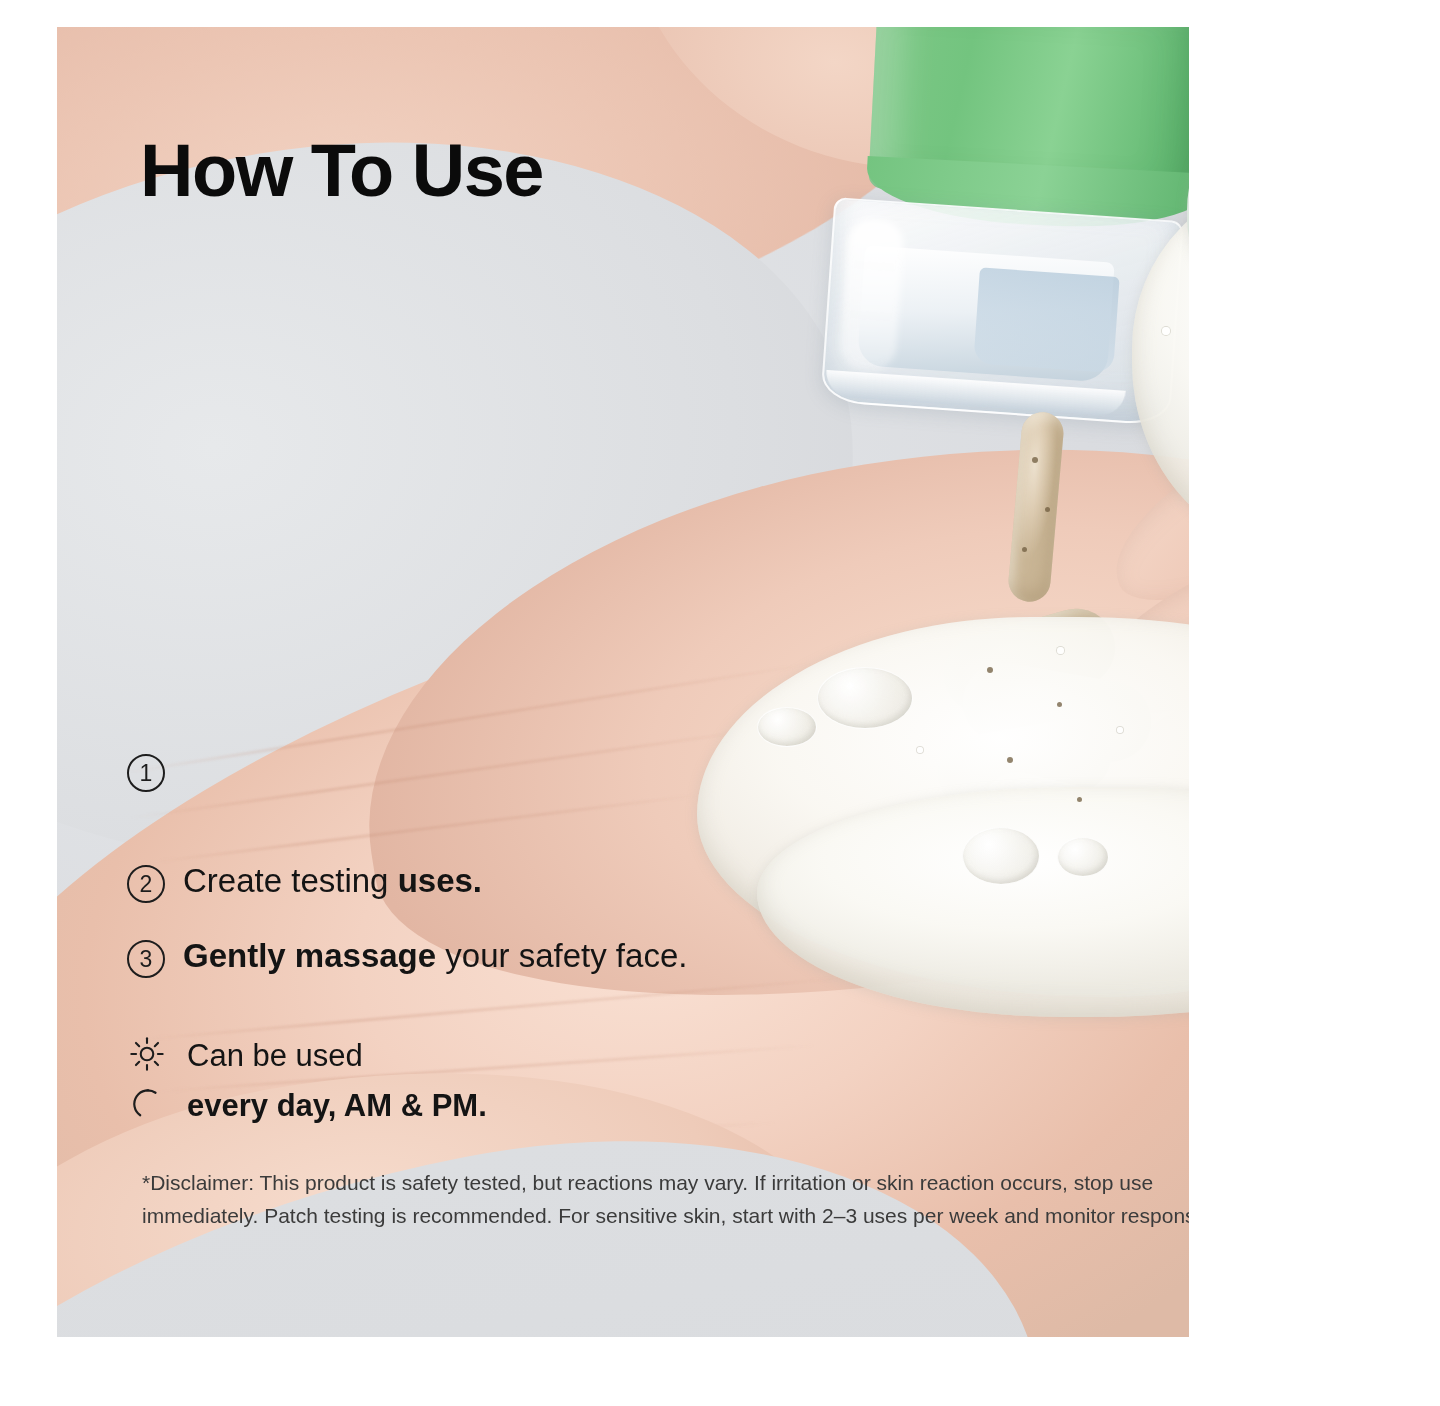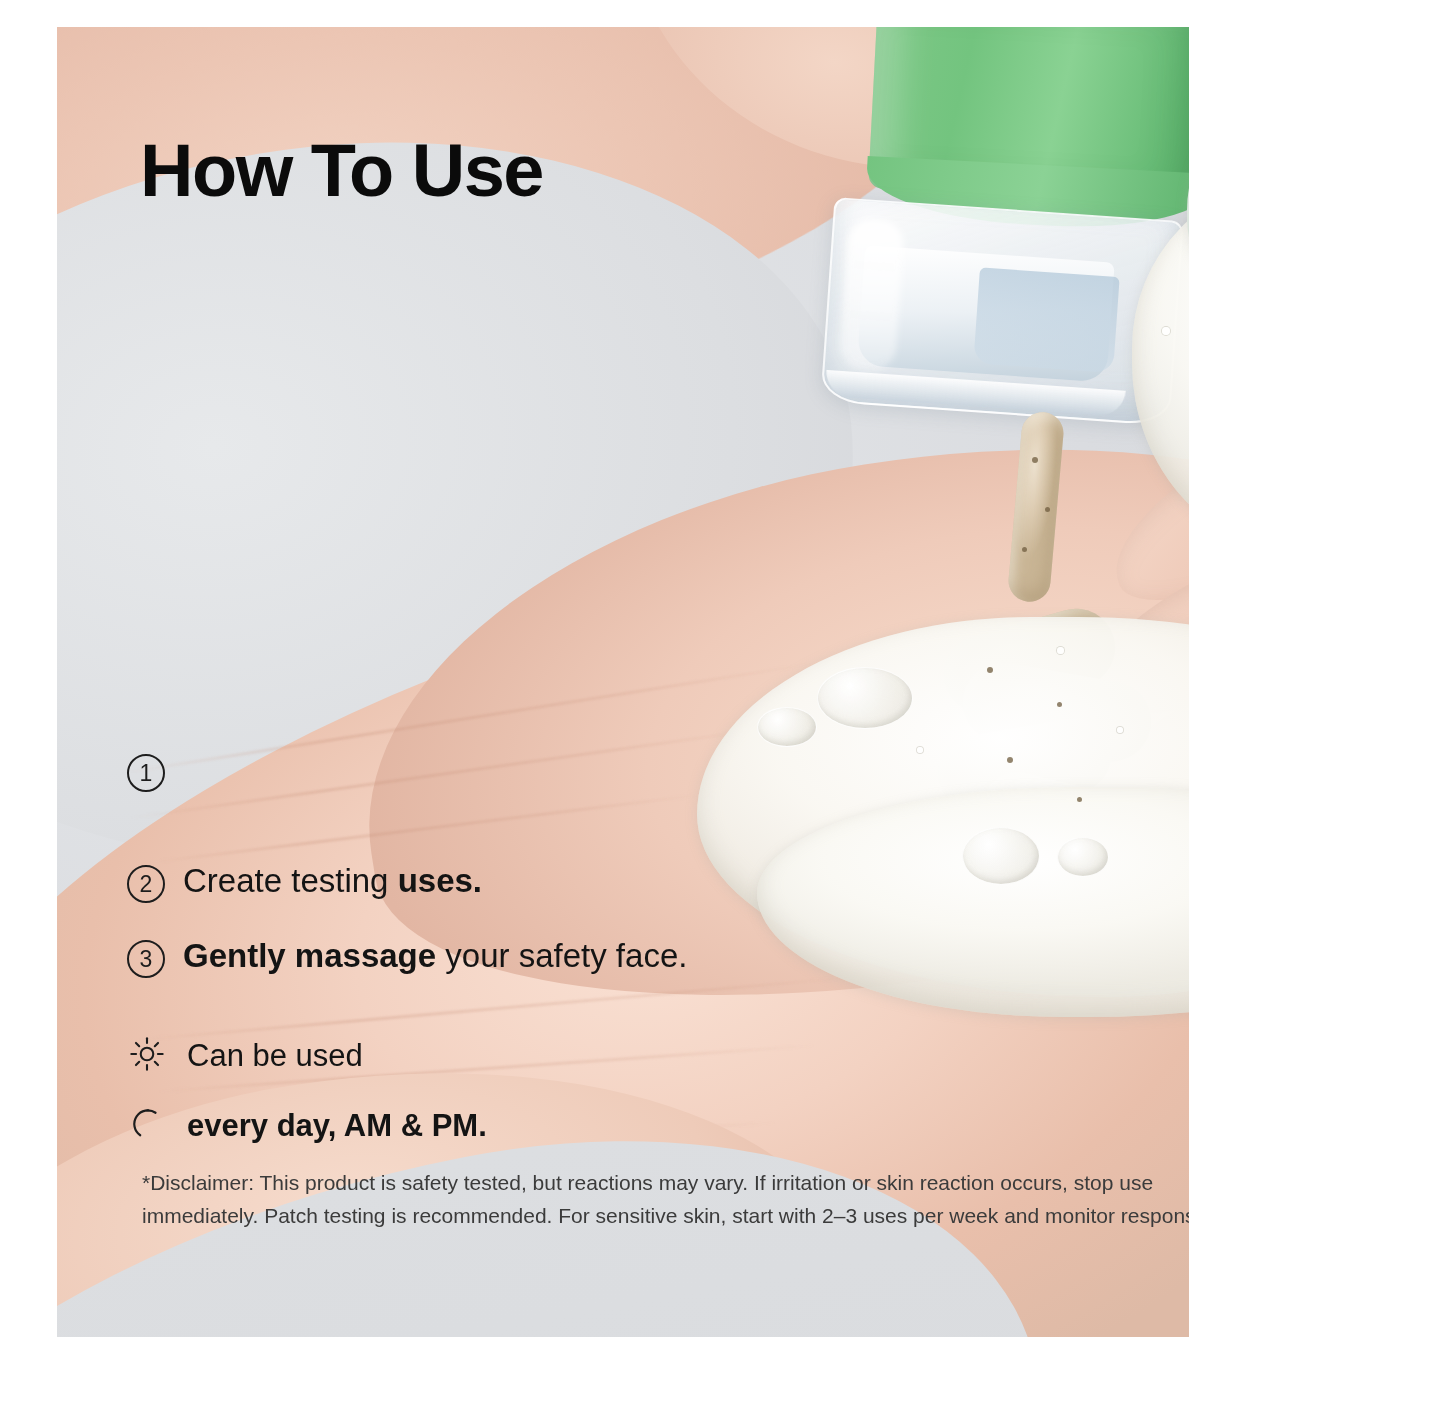--- a/index.html
+++ b/index.html
@@ -266,21 +266,21 @@
   #step-1{ left:70px; top:722px; }
   #step-2{ left:70px; top:833px; }
   #step-3{ left:70px; top:908px; }
 
   .usage-row{
     position:absolute;
     display:flex; align-items:flex-end; gap:20px;
     color:#141414;
   }
   #usage-am{ left:70px; top:1007px; }
-  #usage-pm{ left:70px; top:1057px;margin-top:20px; }
+  #usage-pm{ left:70px; top:1057px; }
   .usage-text{ font-size:31px; line-height:1.2; }
   .usage-text.strong{ font-weight:bold; }
   .icon-slot{
     flex:0 0 auto; width:40px; height:40px;
     display:flex; align-items:center; justify-content:center;
   }
 
   #disclaimer{
     position:absolute;
     left:85px; top:1140px;

